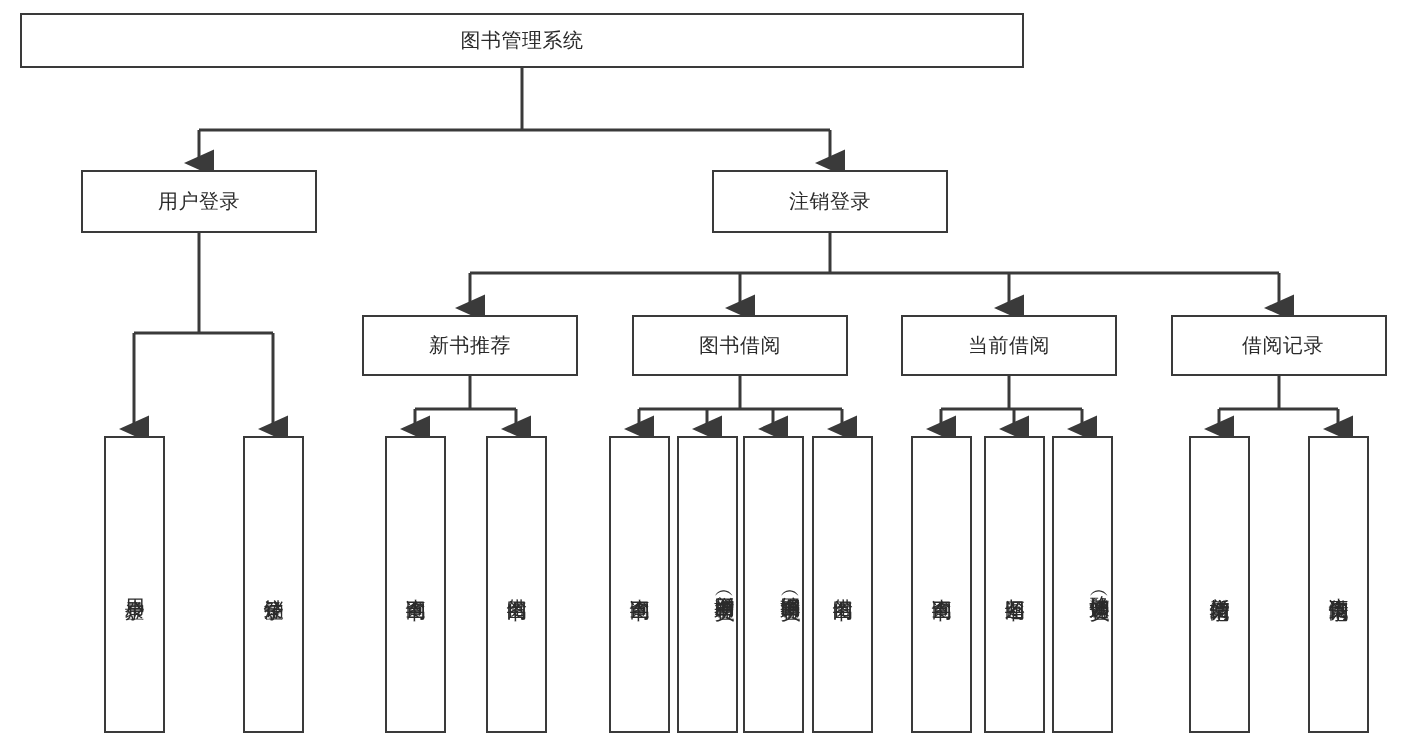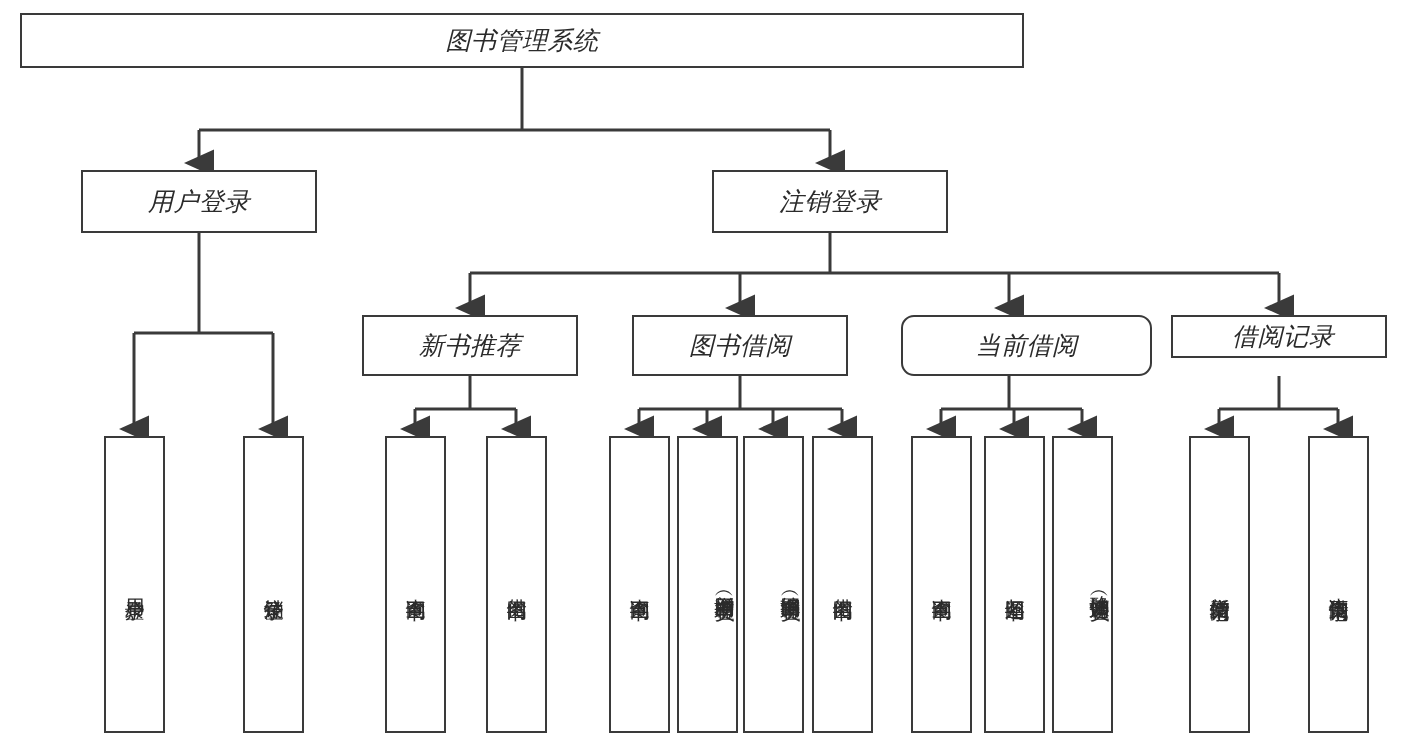--- a/index.html
+++ b/index.html
@@ -23,23 +23,22 @@
     box-sizing: border-box;
     background: #ffffff;
     border: 2.5px solid #3a3a3a;
     display: flex;
     align-items: center;
     justify-content: center;
     color: #2b2b2b;
     line-height: 1.18;
   }
   .node.h {
-    font-size: 25px;
+    font-size: 20px;
     letter-spacing: 0.5px;
-    font-style: italic;
   }
   .node.v {
     writing-mode: vertical-rl;
     text-orientation: upright;
     font-size: 20px;
     letter-spacing: 1px;
     padding: 4px 0;
     align-items: flex-start;
     justify-content: center;
   }
@@ -137,24 +136,24 @@
   <div class="node h" style="left:712px;top:170px;width:236px;height:63px;">
     <span class="txt">注销登录</span>
   </div>
 
   <div class="node h" style="left:362px;top:315px;width:216px;height:61px;">
     <span class="txt">新书推荐</span>
   </div>
   <div class="node h" style="left:632px;top:315px;width:216px;height:61px;">
     <span class="txt">图书借阅</span>
   </div>
-  <div class="node h" style="left:901px;top:315px;width:251px;height:61px;border-radius:13px;">
+  <div class="node h" style="left:901px;top:315px;width:216px;height:61px;">
     <span class="txt">当前借阅</span>
   </div>
-  <div class="node h" style="left:1171px;top:315px;width:216px;height:43px;padding-left:8px;">
+  <div class="node h" style="left:1171px;top:315px;width:216px;height:61px;padding-left:8px;">
     <span class="txt">借阅记录</span>
   </div>
 
   <div class="node v mid" style="left:104px;top:436px;width:61px;height:297px;">
     <span class="txt">用户登录</span>
   </div>
   <div class="node v mid" style="left:243px;top:436px;width:61px;height:297px;">
     <span class="txt">注销登录</span>
   </div>
 

